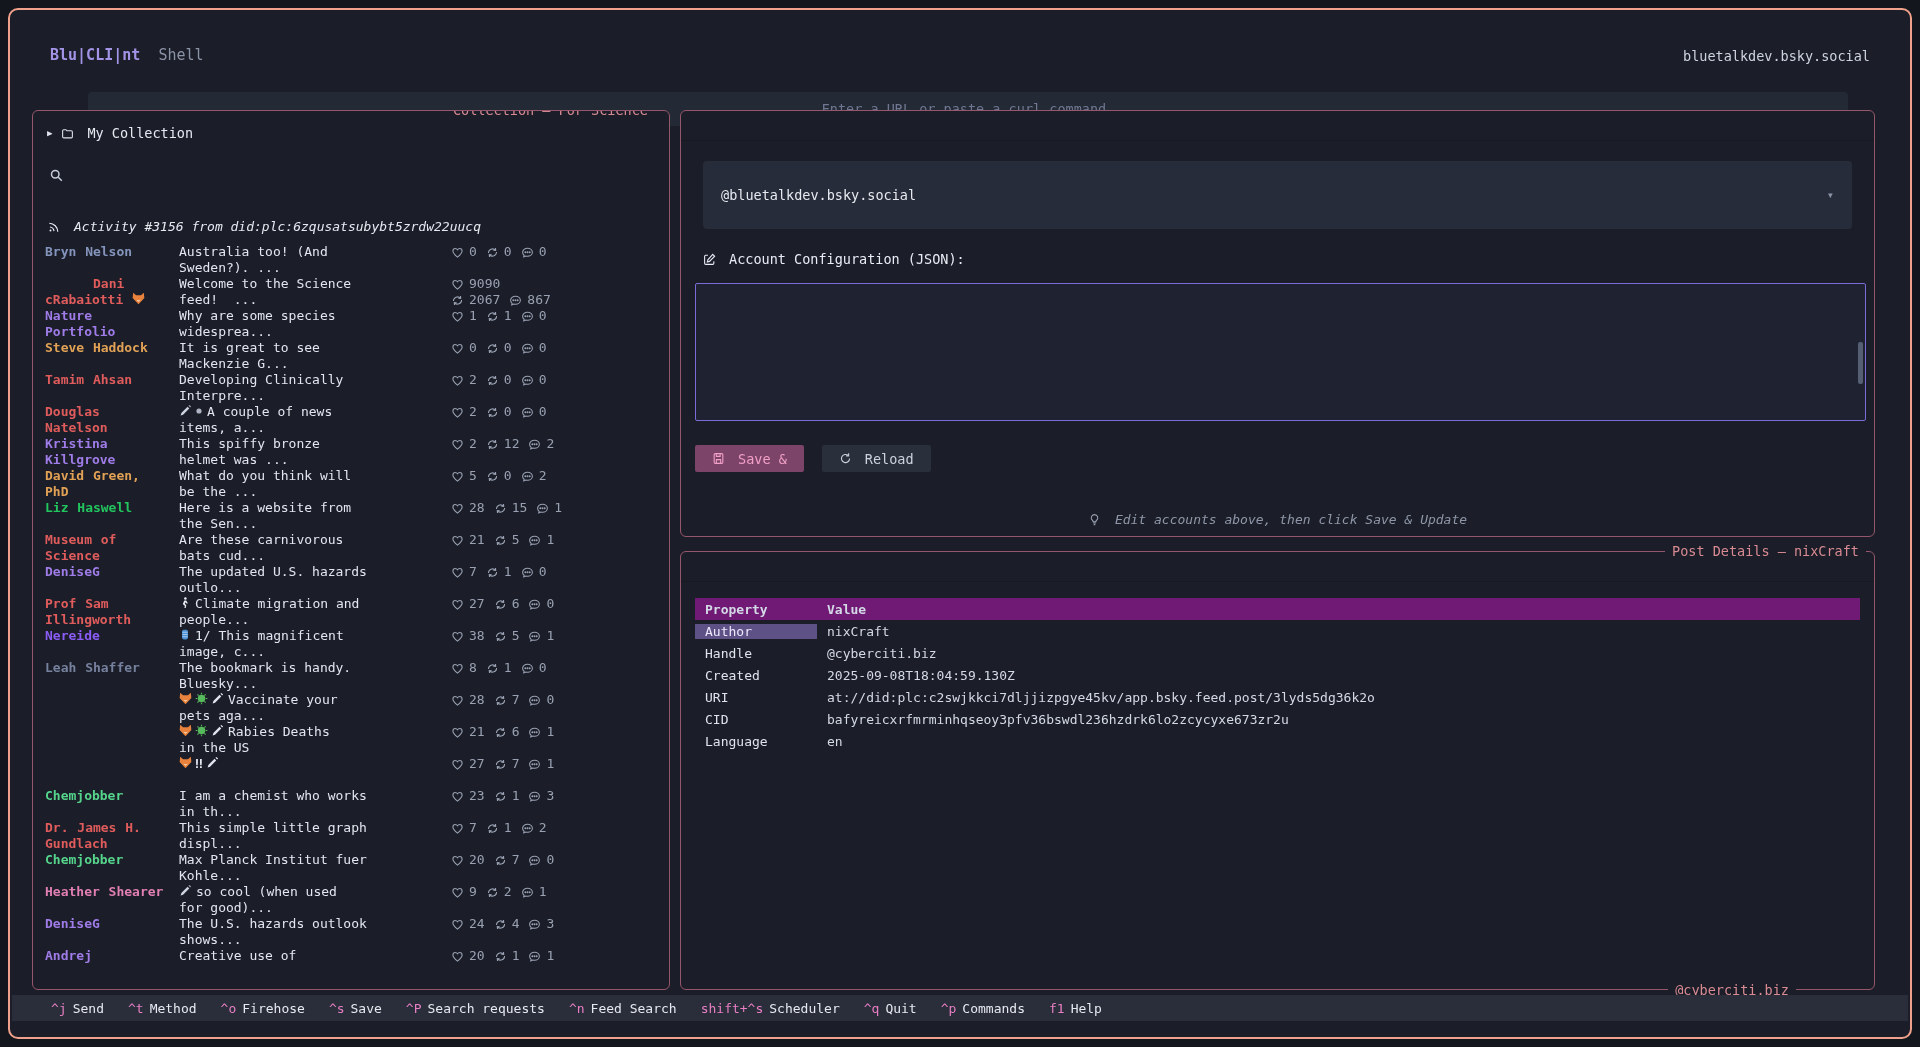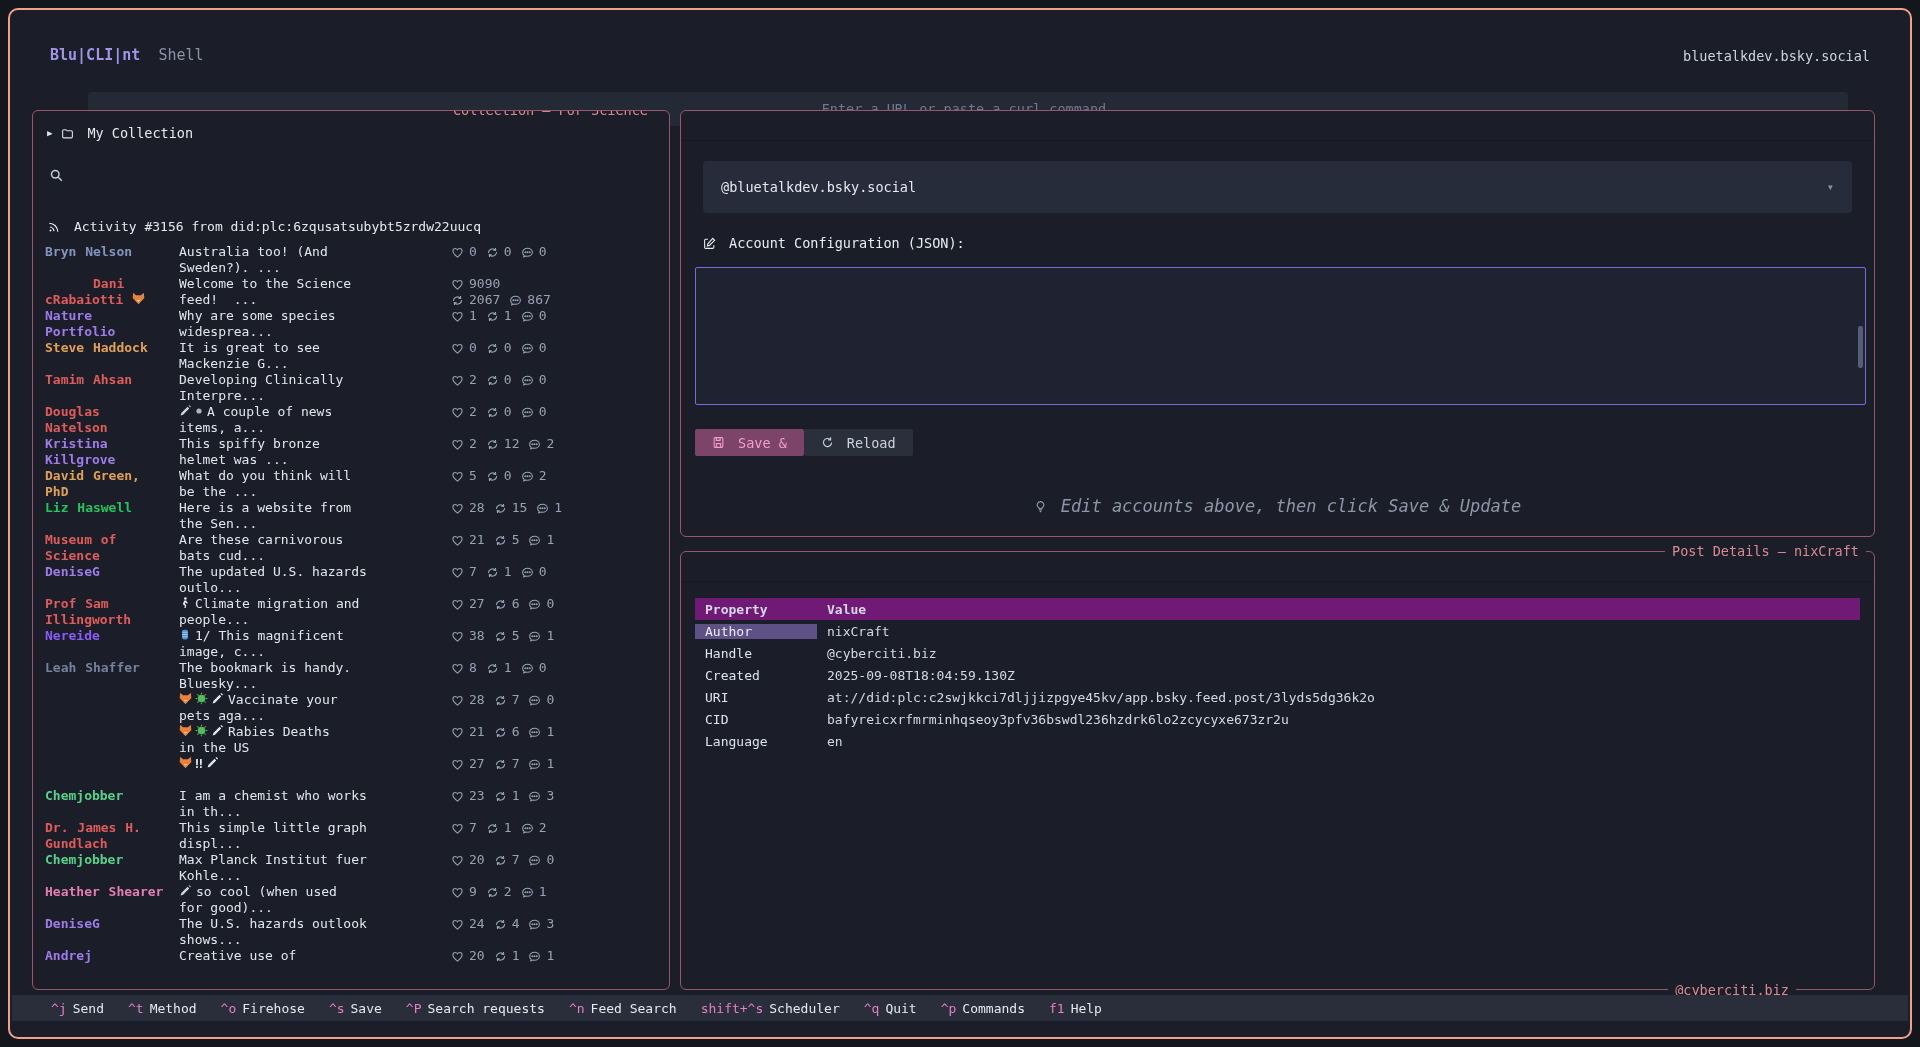--- a/index.html
+++ b/index.html
@@ -20,52 +20,52 @@
   
   .panel{position:absolute;border:1px solid #96566b;border-radius:6px;background:#1b1e28;}
   .legend{position:absolute;top:-9px;padding:0 7px;background:#1b1e28;color:#d98a93;font-size:13.5px;white-space:nowrap;}
   .legend.bottom{top:auto;bottom:-9px;}
 
   
   .panel-collection{left:22px;top:100px;width:636px;height:878px;overflow:hidden;}
   .tree-row{display:flex;align-items:center;gap:9px;margin:14px 0 0 14px;font-size:13.5px;color:#e6e9f0;}
   .caret{font-size:9px;color:#dfe3ec;}
   .search-row{margin:26px 0 0 16px;height:18px;}
-  .activity-row{display:flex;align-items:center;gap:9px;margin:34px 0 10px 14px;font-size:13px;color:#e6e9f0;white-space:nowrap;}
+  .activity-row{display:flex;align-items:center;gap:9px;margin:34px 0 10px 14px;font-size:13px;color:#e6e9f0;white-space:nowrap;font-style:italic;}
   .posts{margin:0;}
   .post-row{display:grid;grid-template-columns:124px 262px 1fr;column-gap:10px;padding:0 12px;min-height:32px;
             font-size:13px;line-height:16px;align-items:start;}
   .post-name{font-weight:bold;word-spacing:1px;}
   .pline{white-space:pre;color:#e2e6ef;min-height:16px;}
   .emos{display:inline-flex;gap:3px;margin-right:4px;vertical-align:-1px;}
   .emos:empty{display:none;margin:0;}
   .stats{display:flex;flex-wrap:wrap;column-gap:9px;color:#99a1b3;line-height:16px;}
   .stat{display:inline-flex;align-items:center;white-space:nowrap;}
   .stats.wrap .stat-likes{flex-basis:100%;}
   .stat svg{margin-right:1px;}
 
   
   .panel-request{left:670px;top:100px;width:1193px;height:425px;}
   .panel-details{left:670px;top:541px;width:1193px;height:437px;}
   .tabs{display:flex;gap:38px;padding:11px 22px 12px;border-bottom:1px solid #161922;}
   .tab{position:relative;color:#9aa2b5;font-size:13.5px;padding:3px 10px;border-radius:3px;cursor:default;}
 
   .account-select{margin:20px 22px 0 22px;height:36px;background:#272c3a;border-radius:4px;display:flex;align-items:center;
-                  padding:8px 18px;font-size:13.5px;color:#e6e9f0;}
+                  padding:16px 18px;font-size:13.5px;color:#e6e9f0;}
   .account-select .caret-down{margin-left:auto;color:#8b93a7;font-size:12px;}
   .config-label{display:flex;align-items:center;gap:9px;margin:22px 0 0 22px;font-size:13.5px;color:#e8ecf4;}
   .editor{position:relative;margin:16px 8px 0 14px;height:120px;border:1px solid #7b6ad8;border-radius:2px;background:#1f2331;
           padding:8px 12px;font-size:13px;line-height:19px;overflow:hidden;}
   .ed-line{white-space:pre;min-height:19px;color:#e6e9f0;}
   .ed-scroll{position:absolute;right:2px;top:58px;width:5px;height:42px;background:#565e74;border-radius:2px;}
-  .btn-row{display:flex;margin:24px 0 0 14px;}
+  .btn-row{display:flex;gap:18px;margin:24px 0 0 14px;}
   .btn{display:inline-flex;align-items:center;gap:9px;height:27px;padding:0 17px;border-radius:2px;font-size:13.5px;cursor:default;}
   .btn-save{background:#7c4468;color:#f2a0c8;}
   .btn-reload{background:#2a2f3c;color:#ccd2de;}
-  .hint-row{margin-top:40px;text-align:center;font-size:17px;font-style:italic;color:#8e96a8;
+  .hint-row{margin-top:40px;text-align:center;font-size:13px;font-style:italic;color:#8e96a8;
             display:flex;justify-content:center;align-items:center;gap:10px;}
 
   
   .dtable{margin:16px 14px 0 14px;font-size:13px;}
   .dt-row{display:grid;grid-template-columns:122px 1fr;height:22px;align-items:center;}
   .dt-head{background:#701a75;font-weight:bold;color:#eef1f7;}
   .dt-cell{padding:0 0 0 10px;color:#d4d9e6;white-space:nowrap;overflow:hidden;}
   .dt-prop{color:#dfe3ec;}
   .dt-row .dt-prop.sel{background:#5d5186;color:#efeaff;}
 

